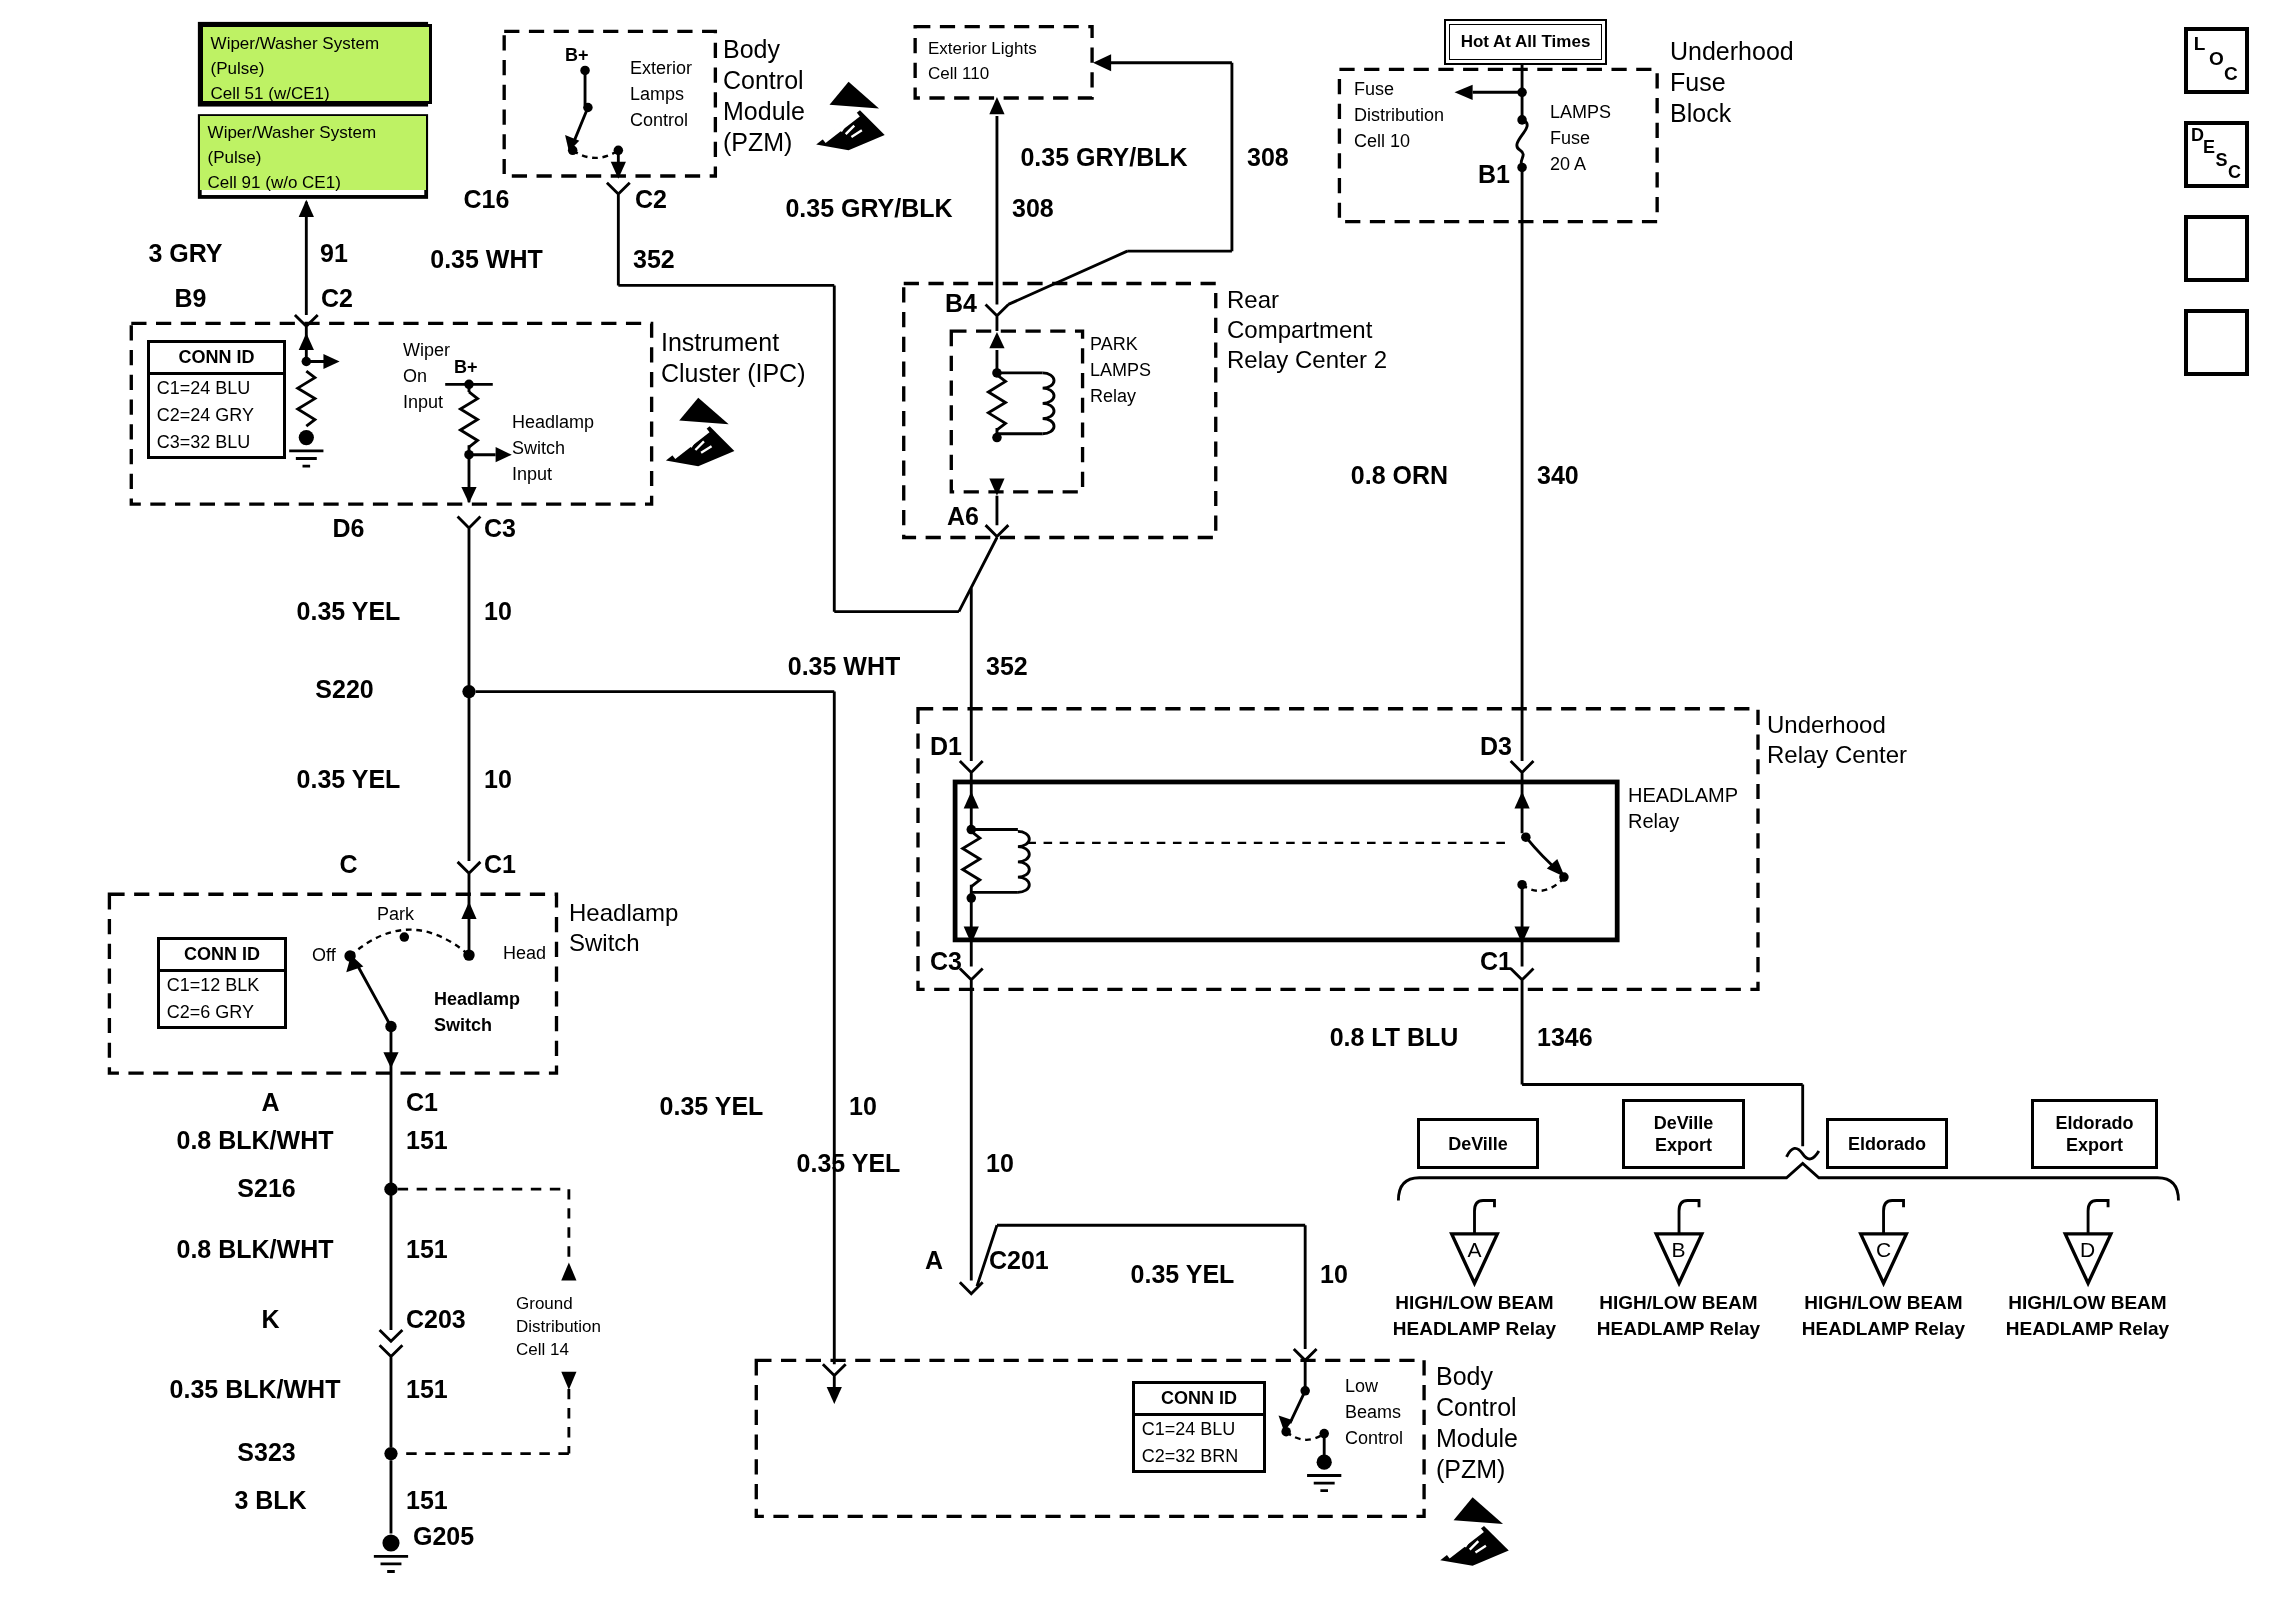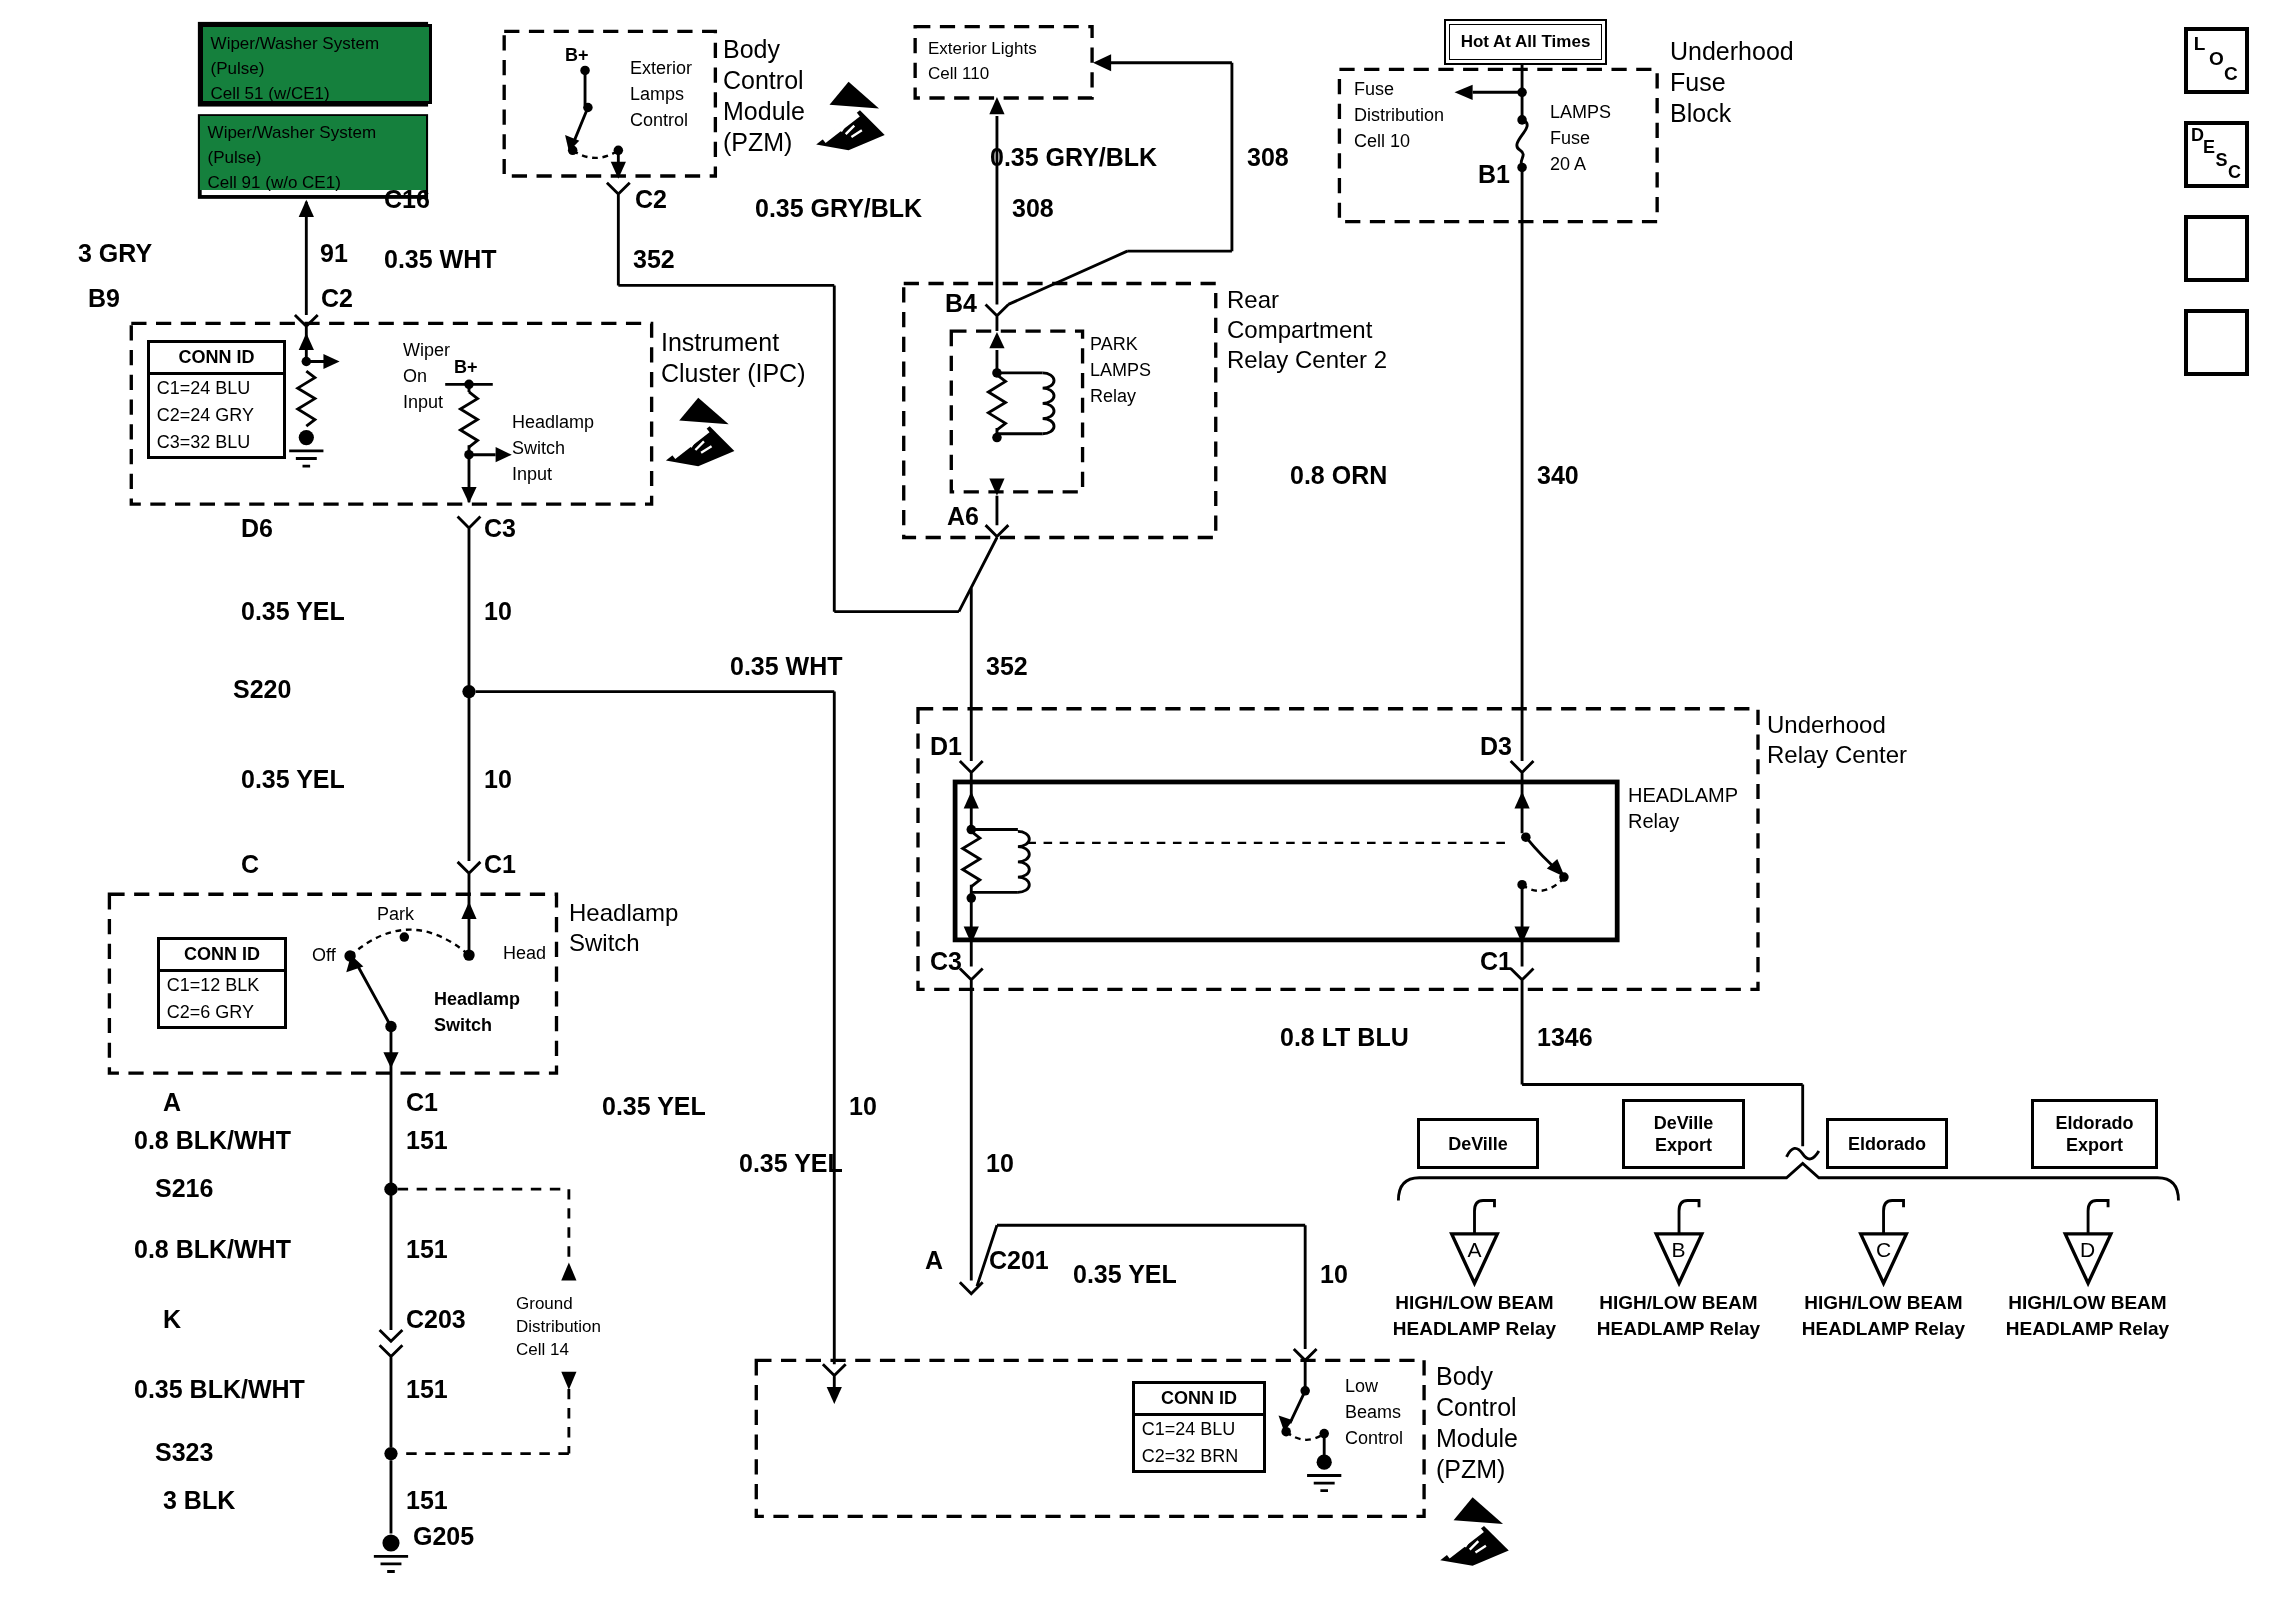--- a/index.html
+++ b/index.html
@@ -1,33 +1,33 @@
 <!DOCTYPE html>
 <html style="font-size:15px"><head>
 <meta charset="utf-8">
 <style>
   html,body{margin:0;padding:0;background:#fff}
   #canvas{position:relative;width:2285px;height:1602px;background:#fff;overflow:hidden;
           font-family:"Liberation Sans",sans-serif;color:#000}
   #wires{position:absolute;left:0;top:0}
   .lr{position:absolute;font:700 25px "Liberation Sans",sans-serif;white-space:nowrap}
-  .ra{text-align:left}
+  .ra{text-align:center}
   .s{position:absolute;font:400 17px/25px "Liberation Sans",sans-serif;white-space:nowrap}
   .s19{position:absolute;font:400 18px/26px "Liberation Sans",sans-serif;white-space:nowrap}
   .bb{font-weight:700}
   .ttl{position:absolute;font:400 25px/31px "Liberation Sans",sans-serif;white-space:nowrap}
   .t25{font-size:24px;line-height:30px}
   .cap{position:absolute;font:700 19px/26px "Liberation Sans",sans-serif;text-align:center;white-space:nowrap}
   .tri{position:absolute;font:400 21px "Liberation Sans",sans-serif;text-align:center;width:23px}
   .cid{position:absolute;border:3.8px solid #000;background:#fff}
   .cid .h{font:700 18px/28.5px "Liberation Sans",sans-serif;text-align:center;border-bottom:3.8px solid #000}
   .cid .r{font:400 18px/27px "Liberation Sans",sans-serif;padding-left:6.7px;white-space:nowrap}
   .mbx{position:absolute;border:3.8px solid #000;background:#fff;display:flex;align-items:center;
        justify-content:center;text-align:center;font:700 18px/22px "Liberation Sans",sans-serif}
-  .refbx{position:absolute;border:3.8px solid #000;background:#15803d;padding:3.8px 7.6px}
+  .refbx{position:absolute;border:3.8px solid #000;background:#bef264;padding:3.8px 7.6px}
   .hot{position:absolute;border:2.9px solid #000;background:#fff;display:flex;align-items:center;justify-content:center}
   .hot .in{border:1.9px solid #000;width:calc(100% - 7.6px);height:calc(100% - 7.6px);display:flex;
            align-items:center;justify-content:center;font:700 17px "Liberation Sans",sans-serif;white-space:nowrap}
   .lgd{position:absolute;width:57px;height:59px;border:4.8px solid #000;background:#fff;cursor:pointer}
   .lgd span{position:absolute;font:700 19px "Liberation Sans",sans-serif}
 </style>
 </head>
 <body>
 
 <div id="canvas">

